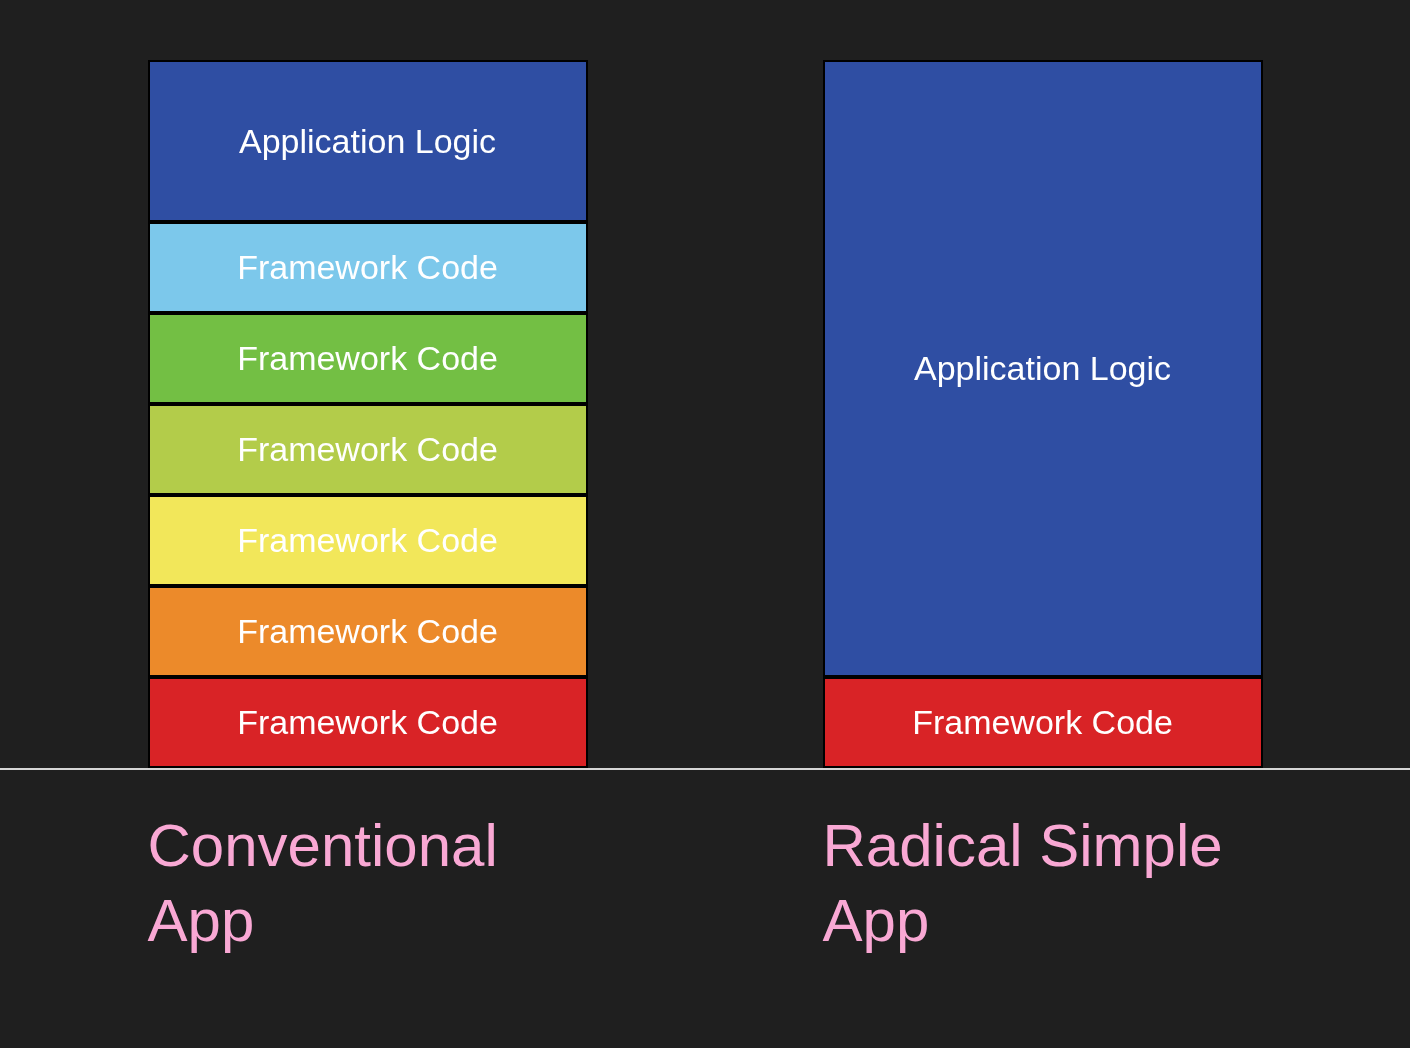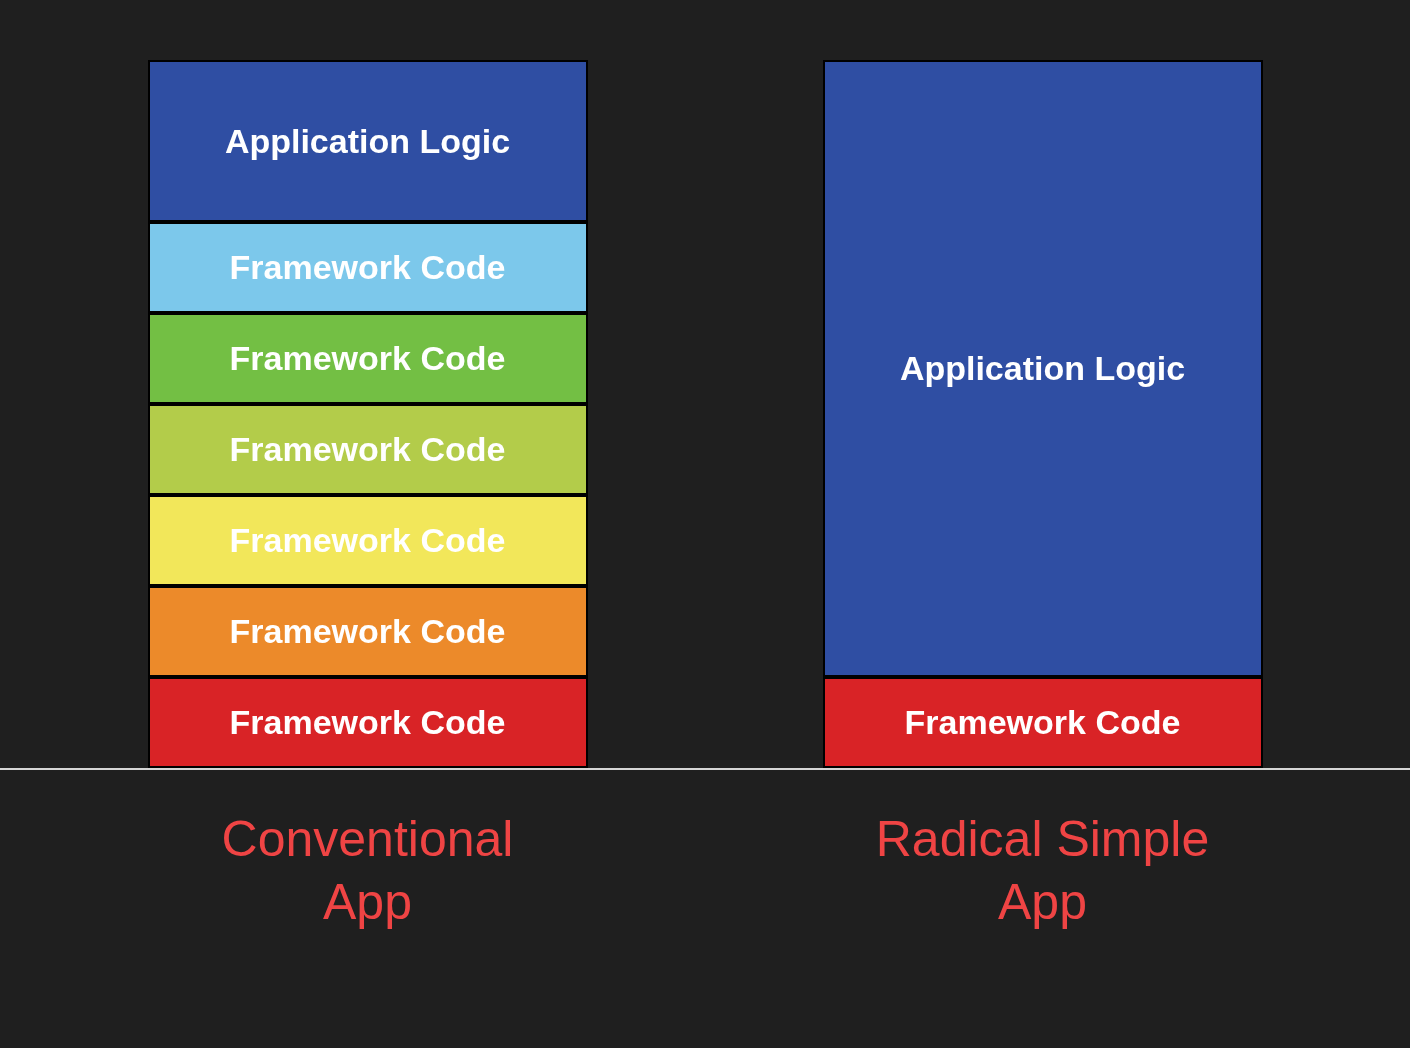--- a/index.html
+++ b/index.html
@@ -30,42 +30,41 @@
       flex-direction: column;
     }
     .layer {
       border: 2px solid #000;
       color: #fff;
       font-size: 34px;
       display: flex;
       align-items: center;
       justify-content: center;
       text-align: center;
-      font-weight: 700;
+      font-weight: 400;
     }
     .baseline {
       width: 100%;
       height: 2px;
       background-color: #d6d6d6;
       position: absolute;
       top: 768px;
       left: 0;
     }
     .labels {
       display: flex;
       justify-content: space-around;
       padding-left: 30px;
       padding-right: 30px;
       margin-top: 40px;
     }
     .label {
       width: 440px;
-      color: #ef4444;
-      font-size: 50px;
-      text-align: center;
+      color: #f9a8d4;
+      font-size: 60px;
       line-height: 1.25;
       font-weight: 300;
     }
   </style>
 </head>
 <body>
 
 <div class="diagram-container">
   <div class="stack">
     <div class="layer" style="background-color:#2f4ea3;height:162px;">Application Logic</div>

